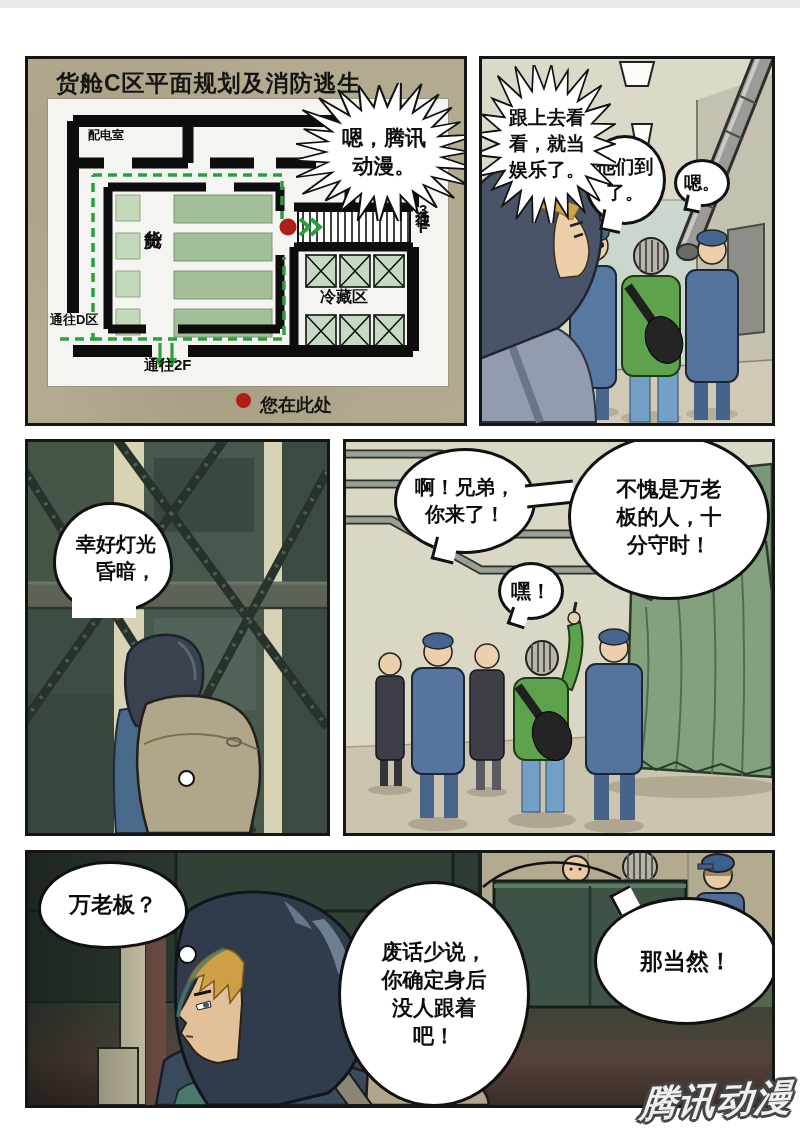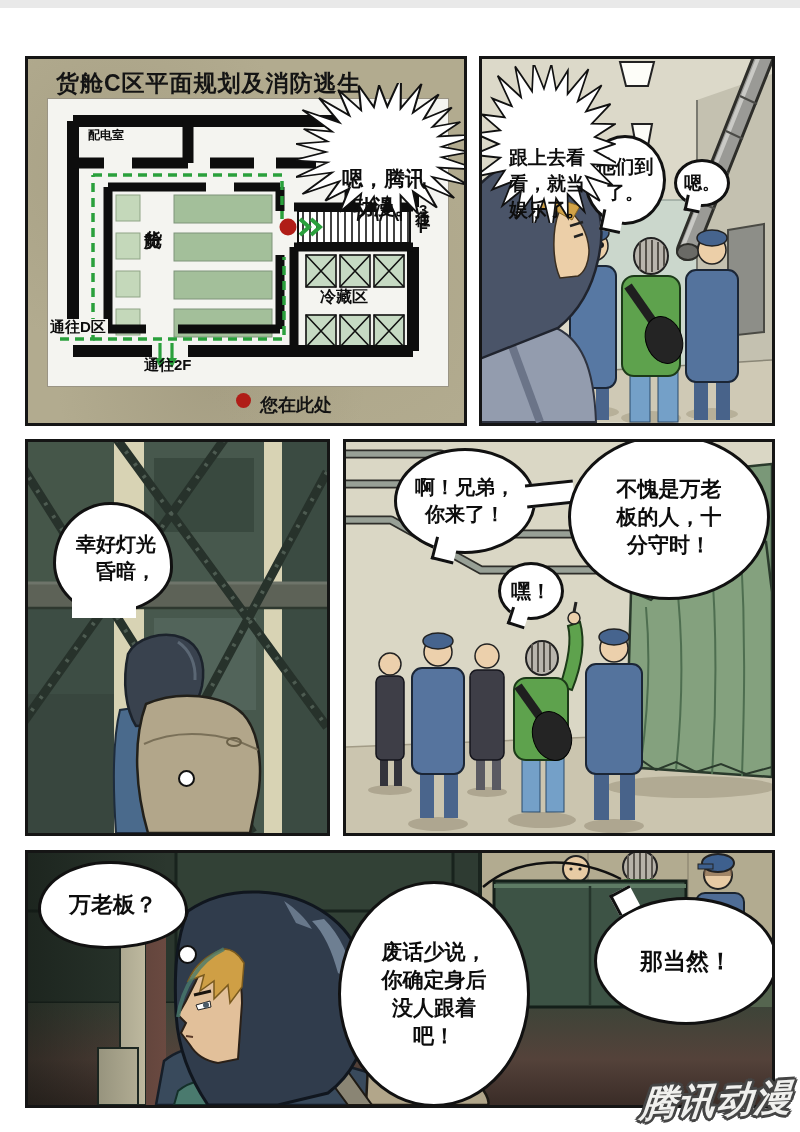--- a/index.html
+++ b/index.html
@@ -34,21 +34,21 @@
           display:flex;align-items:center;justify-content:center;text-align:center;
           font-weight:bold;color:#0d0d0d;z-index:6;box-sizing:border-box;}
   .bubble .txt{display:block;}
   .cloud{border-radius:48% 52% 55% 45% / 55% 58% 42% 46%;text-align:right;}
   .tail{position:absolute;background:#fff;z-index:5;}
   .tail.dl{border-left:3px solid #111;border-bottom:3px solid #111;}
   .tail.ul{border-left:3px solid #111;border-top:3px solid #111;}
   .tcircle{position:absolute;background:#fff;border:2.5px solid #111;border-radius:50%;z-index:6;}
   .burst{position:absolute;z-index:7;}
   .burst svg{position:absolute;left:0;top:0;width:100%;height:100%;}
-  .burst .btxt{position:absolute;left:0;top:0;width:100%;height:100%;display:flex;align-items:flex-end;
+  .burst .btxt{position:absolute;left:0;top:0;width:100%;height:100%;display:flex;align-items:center;
                justify-content:center;text-align:center;font-weight:bold;color:#0d0d0d;}
   .connector{position:absolute;background:#fff;border-top:3px solid #111;border-bottom:3px solid #111;z-index:6;}
 
   
   #watermark{position:absolute;left:640px;top:1068px;font-size:37px;font-weight:bold;font-style:italic;
     color:#f0f0ee;transform:skewX(-8deg) rotate(-3deg);letter-spacing:1px;z-index:20;white-space:nowrap;
     text-shadow:2px 2px 0 #454545,-2px -2px 0 #454545,2px -2px 0 #454545,-2px 2px 0 #454545,
                 0 3px 0 #454545,0 -3px 0 #454545,3px 0 0 #454545,-3px 0 0 #454545;}
 </style>
 </head>
@@ -114,21 +114,21 @@
           <polygon points="107,259 117,259 112,269"></polygon>
           <polygon points="119,259 129,259 124,269"></polygon>
         </g>
         <circle cx="240" cy="128" r="8.5" fill="#b01d17"></circle>
       </svg>
 
       <div class="maplabel" style="left:40px;top:30px;font-size:12px;text-align:center;">配电室</div>
       <div class="maplabel vtext" style="left:95px;top:116px;font-size:18px;">货舱</div>
       <div class="maplabel vtext" style="left:367px;top:100px;font-size:15px;letter-spacing:1px;">通往3F</div>
       <div class="maplabel" style="left:272px;top:190px;font-size:16px;">冷藏区</div>
-      <div class="maplabel" style="left:0px;top:220px;font-size:15px;background:#f4f4f0;padding:0 2px;">通往D区</div>
+      <div class="maplabel" style="left:0px;top:214px;font-size:13px;background:#f4f4f0;padding:0 2px;">通往D区</div>
       <div class="maplabel" style="left:96px;top:258px;font-size:15px;">通往2F</div>
     </div>
 
     <div class="legend">
       <span class="dot"></span>
       <span>您在此处</span>
     </div>
 
     <div class="burst" style="left:268px;top:24px;width:176px;height:138px;">
       <svg viewBox="0 0 200 200" preserveAspectRatio="none">

